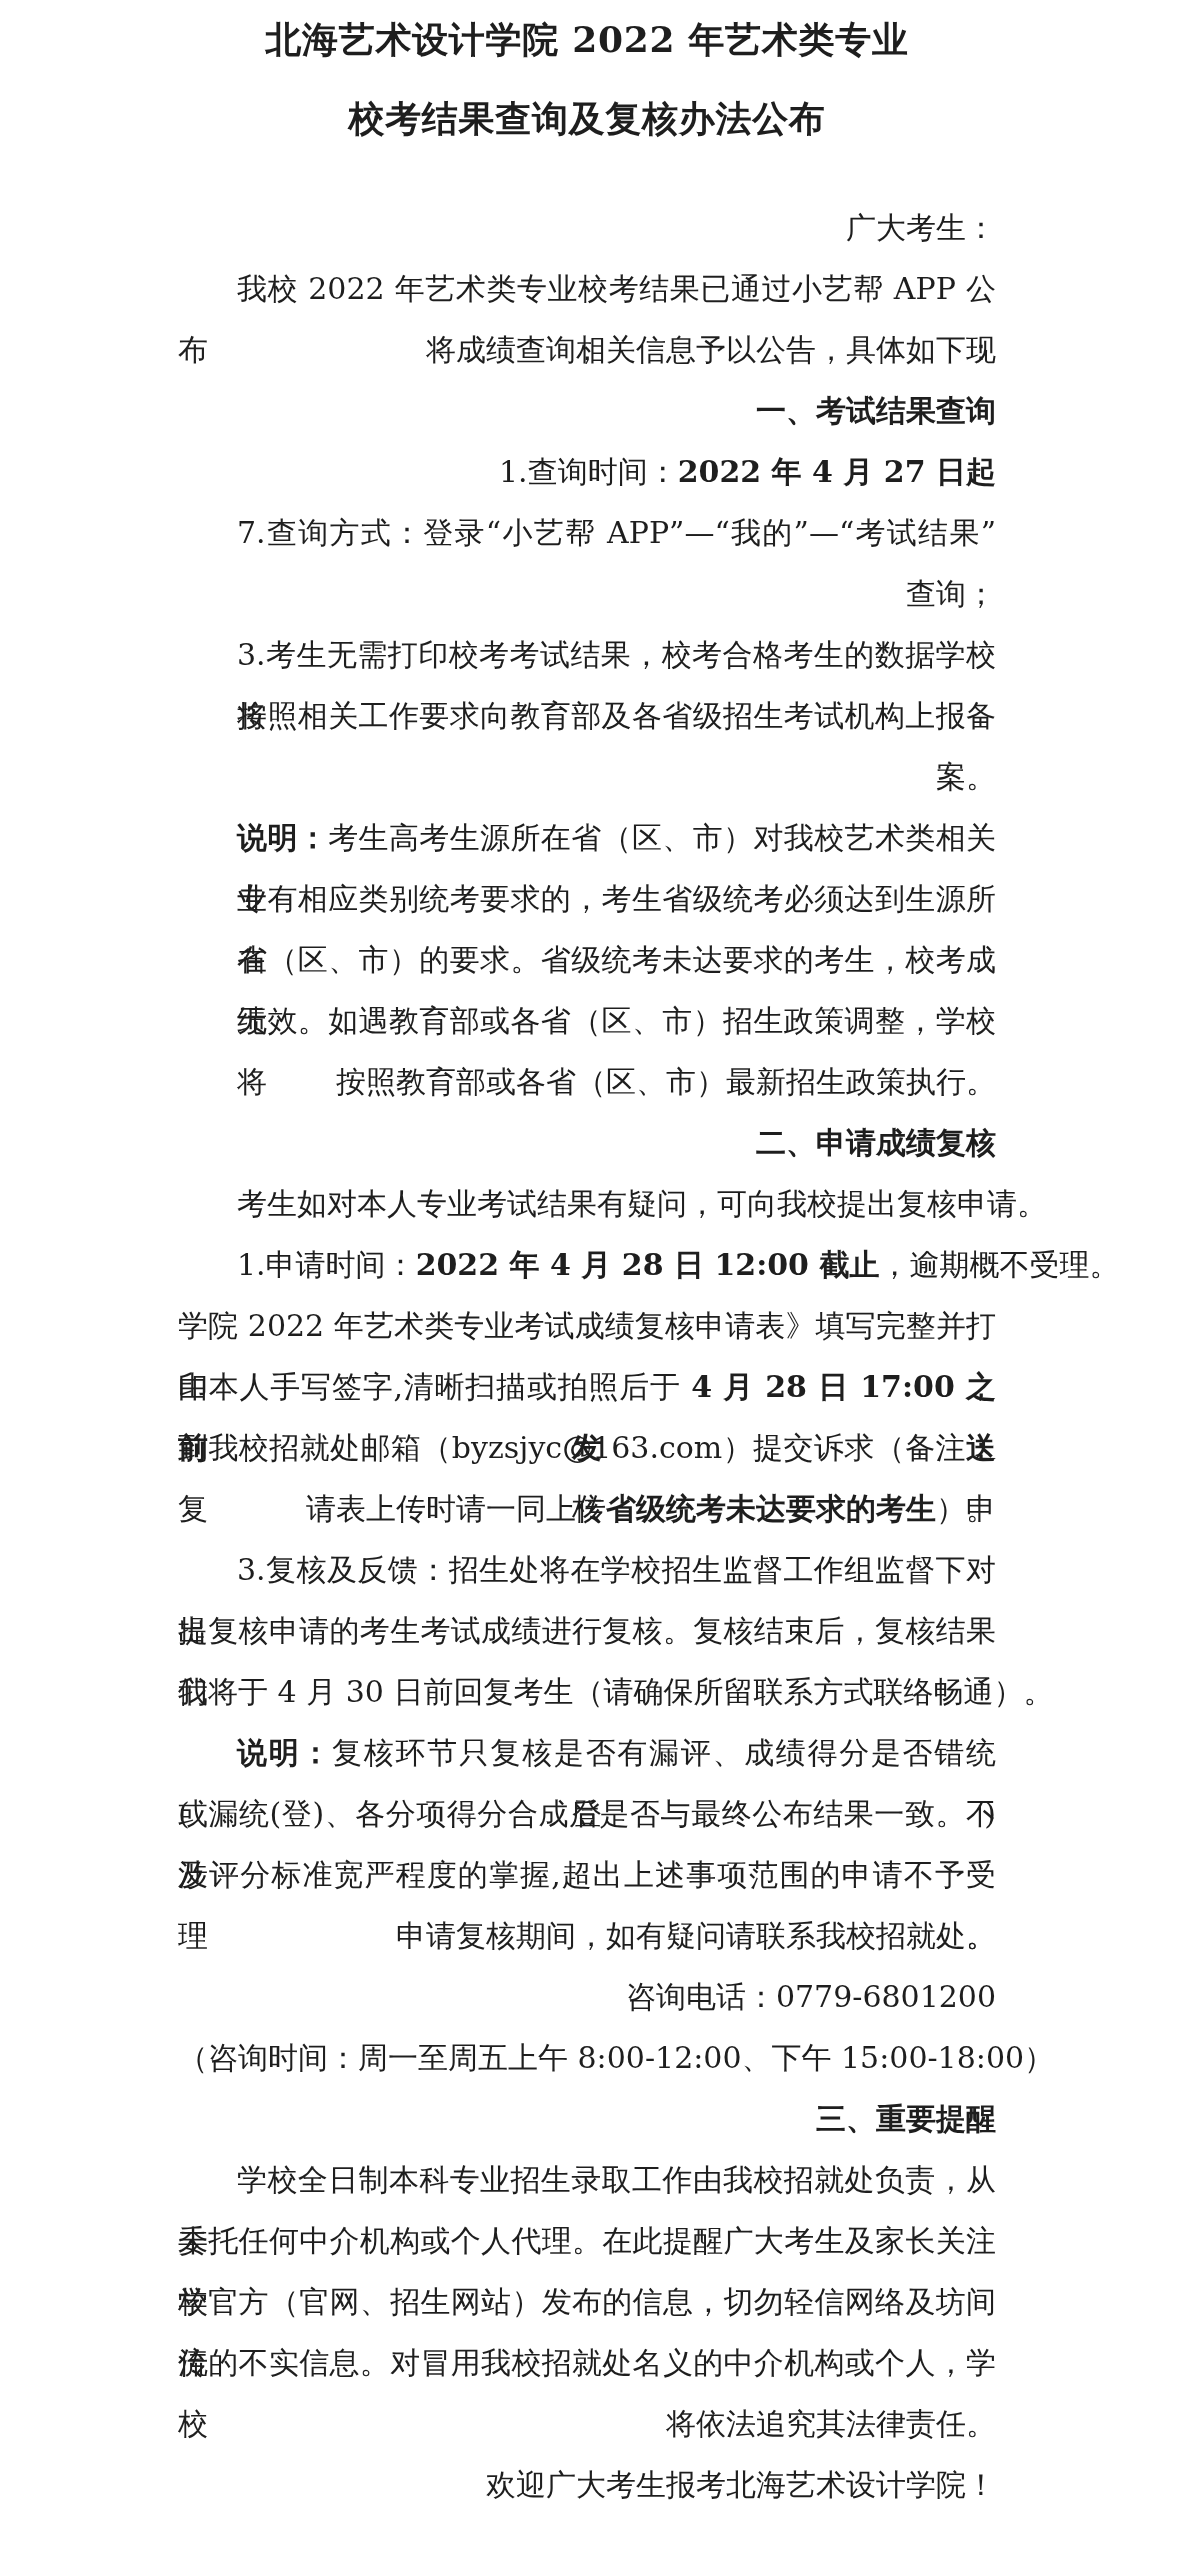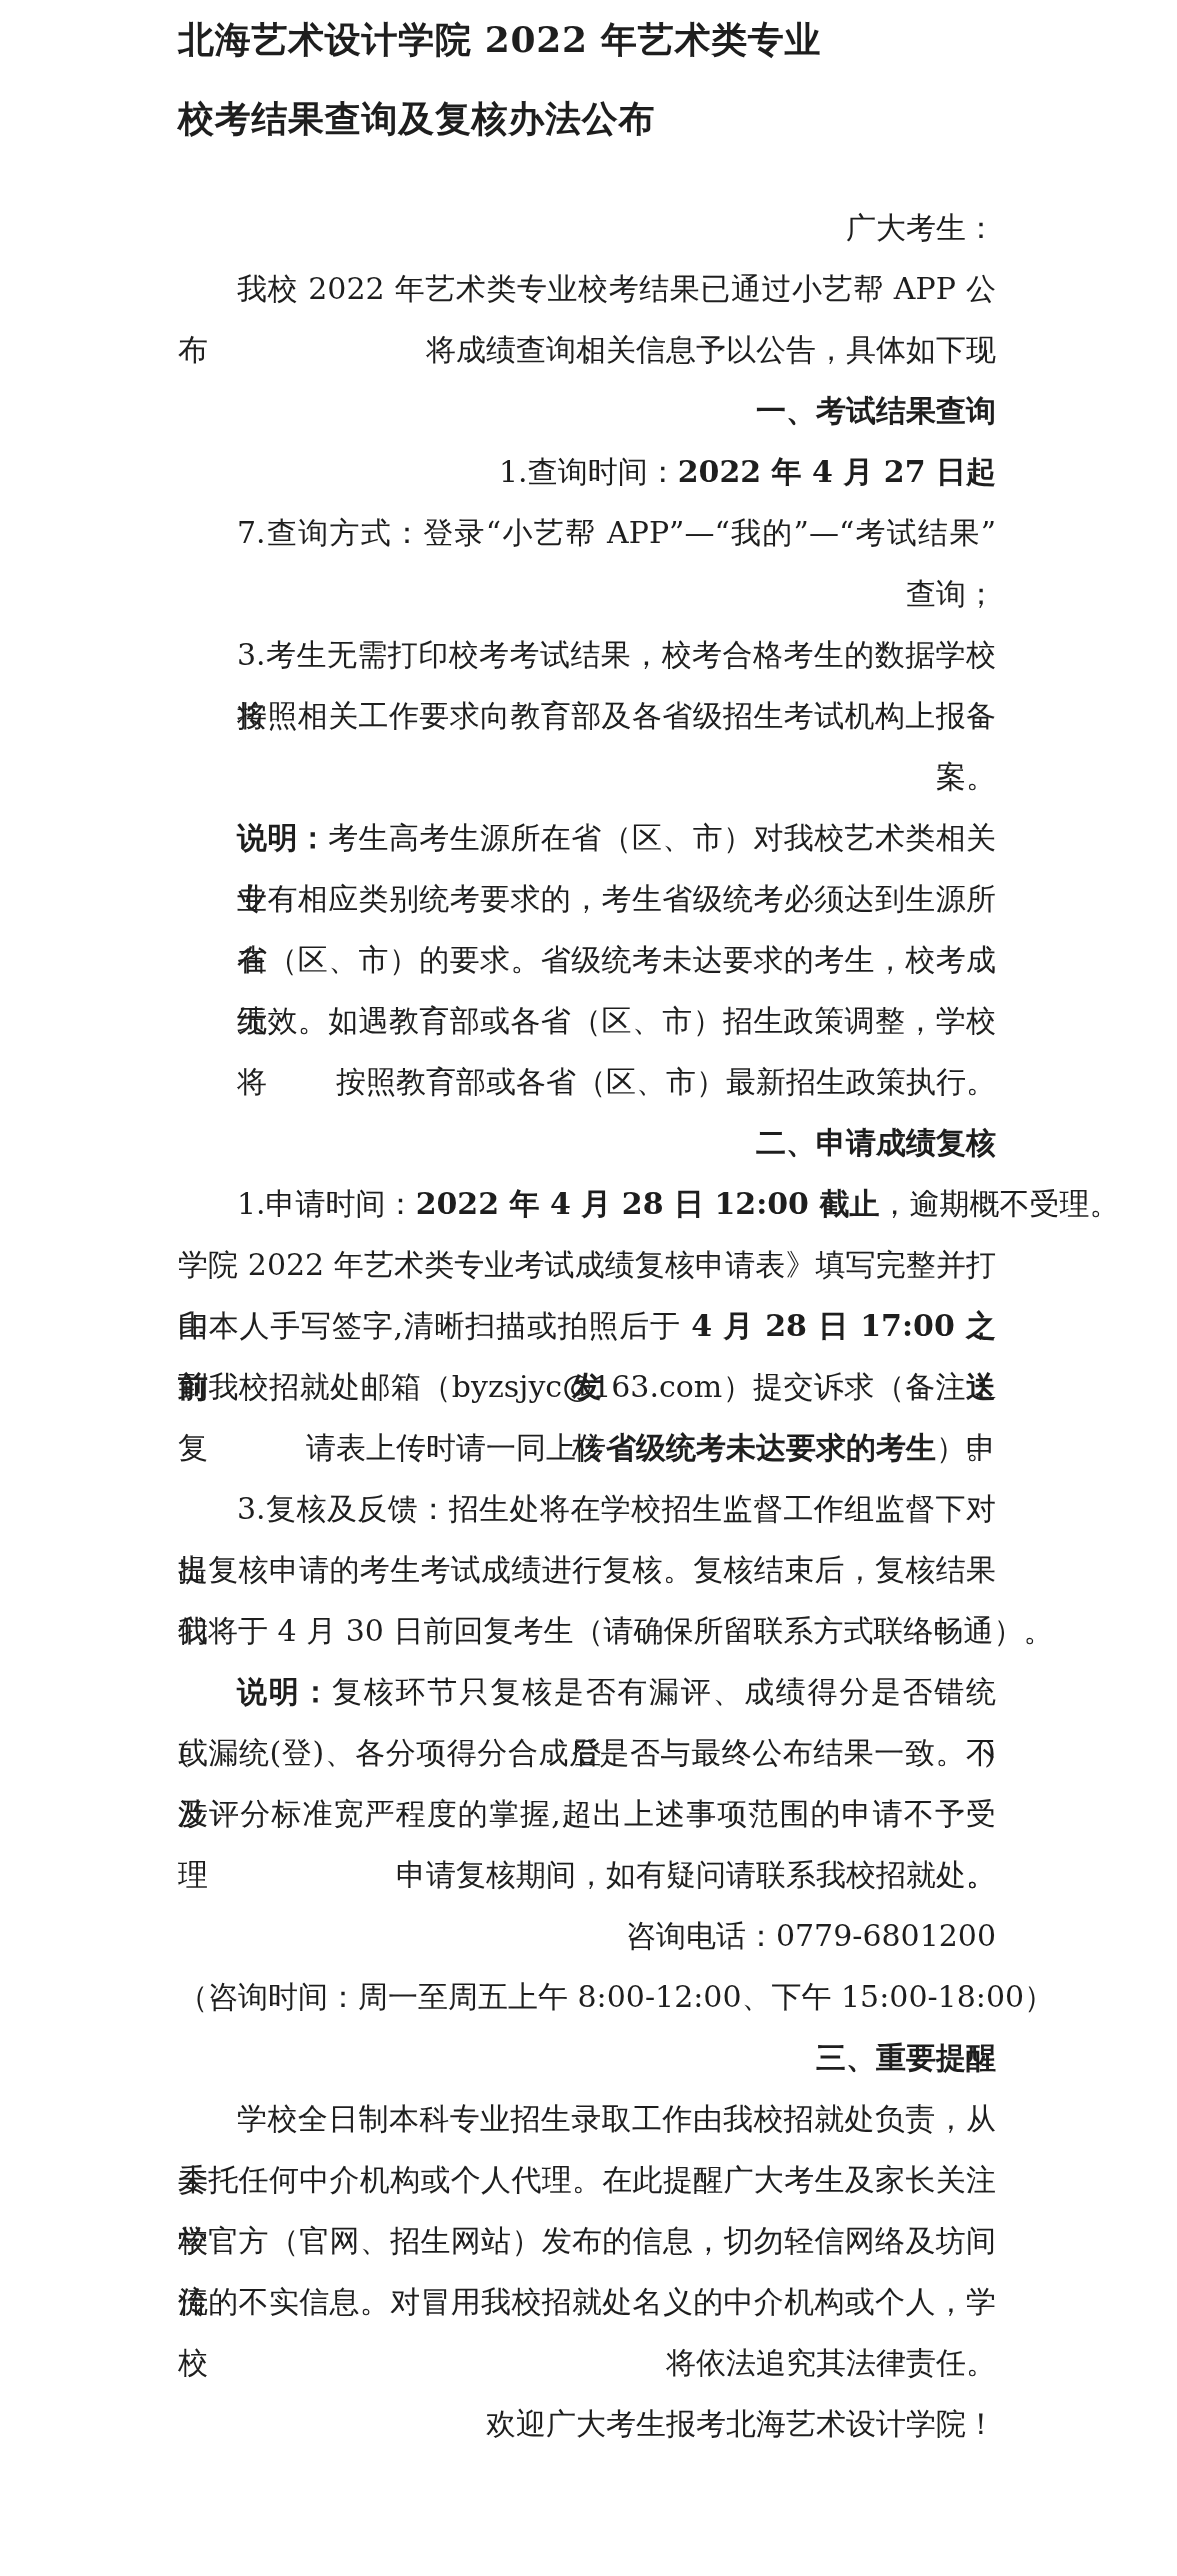--- a/index.html
+++ b/index.html
@@ -13,21 +13,21 @@
   }
   .content{
     position:absolute;
     left:178px;top:0;
     width:818px;
   }
   .doc-title{
     font-size:36px;
     font-weight:bold;
     line-height:79px;
-    text-align:left;
+    text-align:center;
     letter-spacing:0.7px;
     white-space:nowrap;
   }
   .lines{margin-top:39px;}
   .line{
     font-size:30px;
     height:61px;
     line-height:61px;
     overflow:visible;
   }
@@ -54,20 +54,21 @@
         <div class="line ind-block nojust"><span>查询；</span></div>
         <div class="line ind-block just"><span>3.考生无需打印校考考试结果，校考合格考生的数据学校将</span></div>
         <div class="line ind-block just"><span>按照相关工作要求向教育部及各省级招生考试机构上报备</span></div>
         <div class="line ind-block nojust"><span>案。</span></div>
         <div class="line ind-block just"><span class="b">说明：</span><span>考生高考生源所在省（区、市）对我校艺术类相关专</span></div>
         <div class="line ind-block just"><span>业有相应类别统考要求的，考生省级统考必须达到生源所在</span></div>
         <div class="line ind-block just"><span>省（区、市）的要求。省级统考未达要求的考生，校考成绩</span></div>
         <div class="line ind-block just"><span>无效。如遇教育部或各省（区、市）招生政策调整，学校将</span></div>
         <div class="line ind-block nojust"><span>按照教育部或各省（区、市）最新招生政策执行。</span></div>
         <div class="line nojust"><span class="b">二、申请成绩复核</span></div>
+        <div class="line ind-first nojust"><span>考生如对本人专业考试结果有疑问，可向我校提出复核申请。</span></div>
         <div class="line ind-first nojust"><span>1.申请时间：</span><span class="b">2022 年 4 月 28 日 12:00 截止</span><span>，逾期概不受理。</span></div>
         <div class="line just"><span>学院 2022 年艺术类专业考试成绩复核申请表》填写完整并打印，</span></div>
         <div class="line just"><span>由本人手写签字,清晰扫描或拍照后于 </span><span class="b">4 月 28 日 17:00 之前发送</span></div>
         <div class="line just"><span>到我校招就处邮箱（byzsjyc@163.com）提交诉求（备注：复核申</span></div>
         <div class="line nojust"><span>请表上传时请一同上传</span><span class="b">省级统考未达要求的考生</span><span>）。</span></div>
         <div class="line ind-first just"><span>3.复核及反馈：招生处将在学校招生监督工作组监督下对提</span></div>
         <div class="line just"><span>出复核申请的考生考试成绩进行复核。复核结束后，复核结果我</span></div>
         <div class="line nojust"><span>们将于 4 月 30 日前回复考生（请确保所留联系方式联络畅通）。</span></div>
         <div class="line ind-first just"><span class="b">说明：</span><span>复核环节只复核是否有漏评、成绩得分是否错统(登)</span></div>
         <div class="line just"><span>或漏统(登)、各分项得分合成后是否与最终公布结果一致。不涉</span></div>

